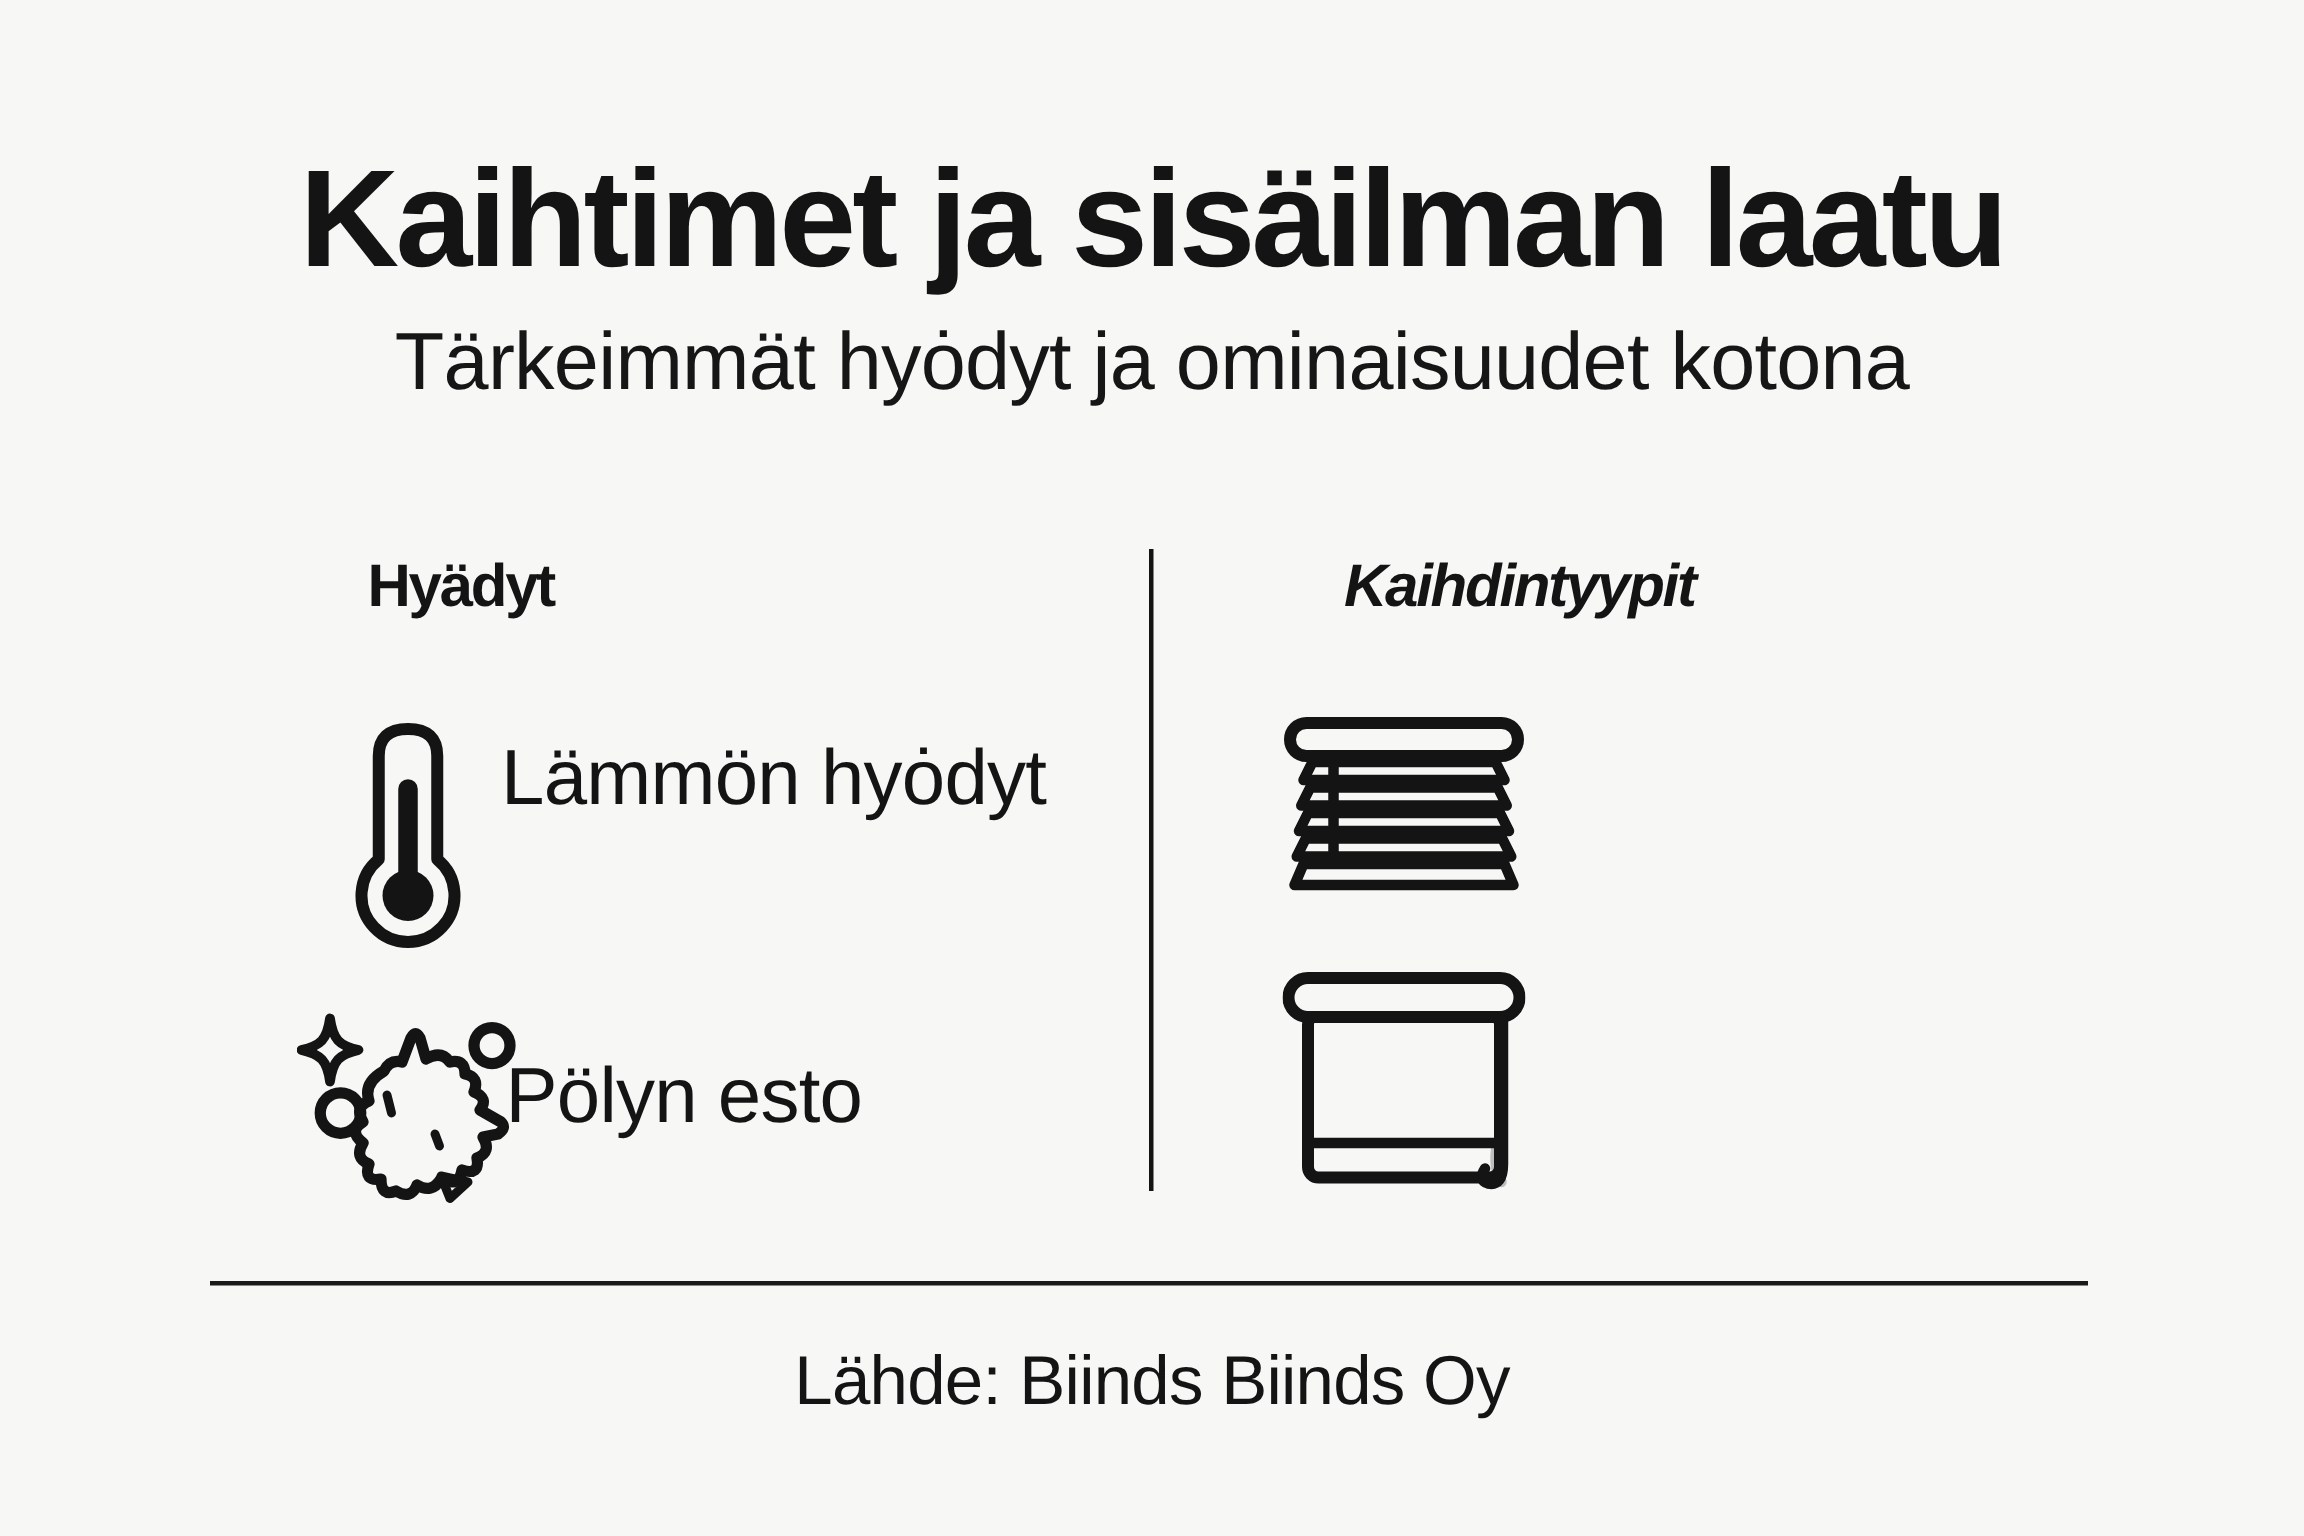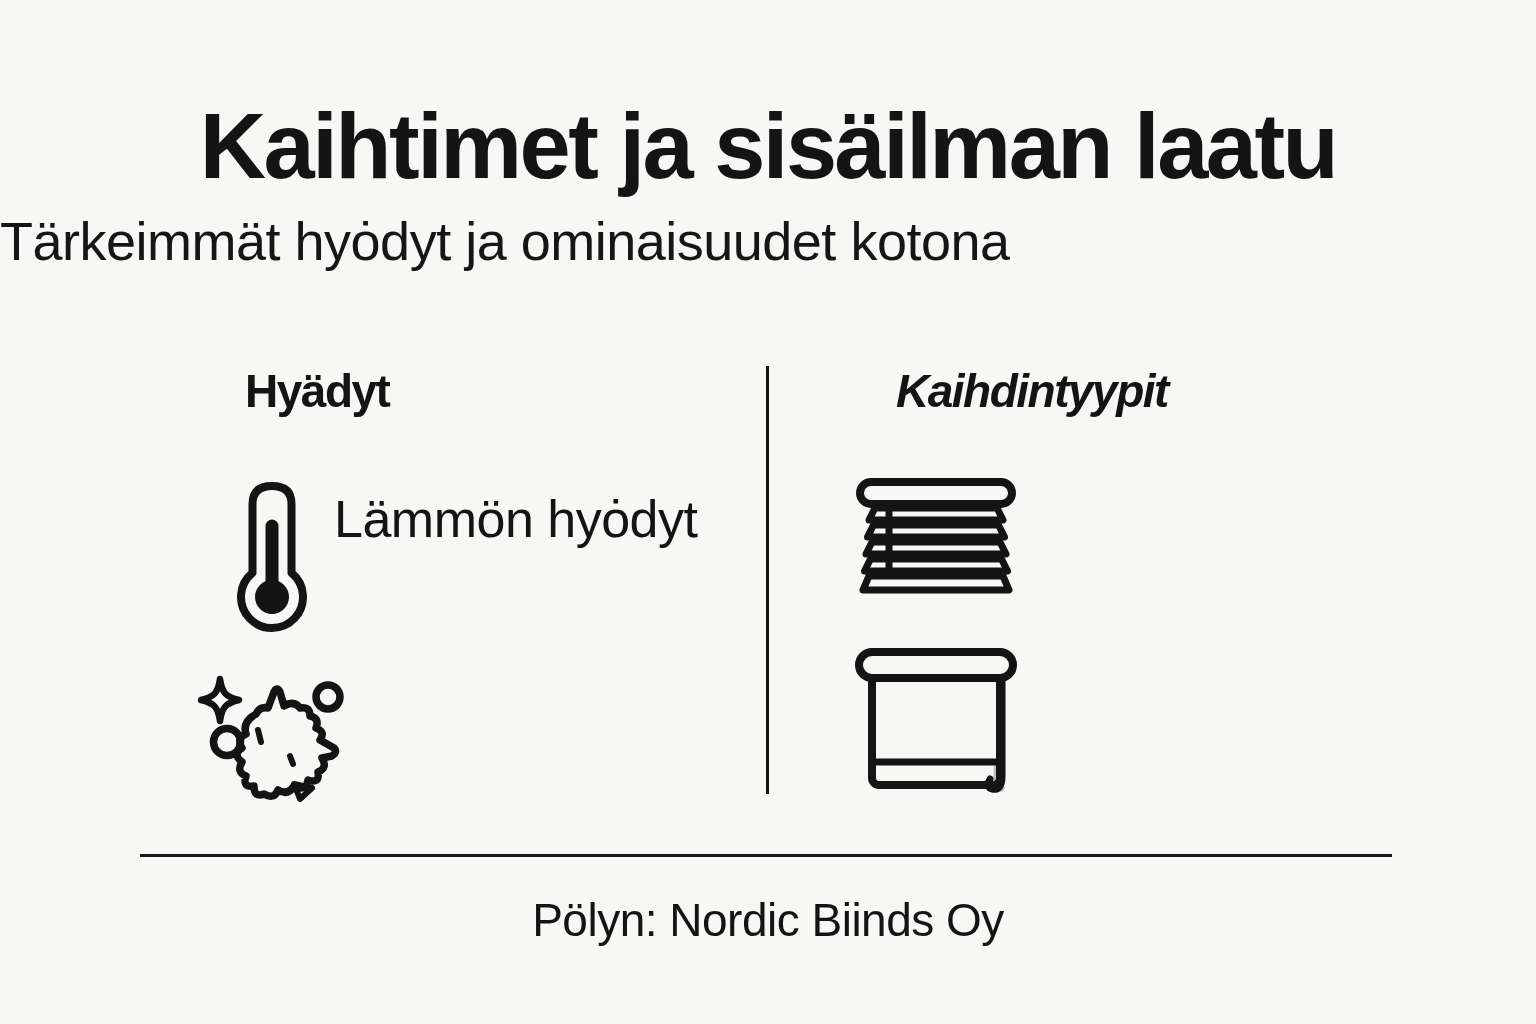--- a/index.html
+++ b/index.html
@@ -24,30 +24,30 @@
     font-size: 92px;
     line-height: 100px;
     font-weight: 700;
     letter-spacing: -2.5px;
     color: #141414;
   }
   .page-subtitle {
     position: absolute;
     left: 0; top: 209px;
     width: 100%;
-    text-align: left;
+    text-align: center;
     font-size: 54px;
     line-height: 64px;
     font-weight: 400;
     letter-spacing: -0.5px;
     color: #161616;
   }
   .col-heading {
     position: absolute;
-    font-size: 46px;
+    font-size: 40px;
     line-height: 70px;
     font-weight: 700;
     letter-spacing: -1.5px;
   }
   .heading-left  { left: 245px; top: 356px; }
   .heading-right { left: 896px; top: 356px; font-style: italic; }
   .v-divider {
     position: absolute;
     left: 766px; top: 366px;
     width: 3px; height: 428px;
@@ -117,20 +117,21 @@
     <svg viewBox="0 0 162 132" fill="none" xmlns="http://www.w3.org/2000/svg">
       <path d="M 22 7 C 24 21 28 25 41 28 C 28 31 24 35 22 49 C 20 35 16 31 3 28 C 16 25 20 21 22 7 Z" stroke="#141414" stroke-width="6.5" stroke-linejoin="round"></path>
       <circle cx="130" cy="25" r="12" stroke="#141414" stroke-width="7.5"></circle>
       <circle cx="29" cy="70" r="13.5" stroke="#141414" stroke-width="7.5"></circle>
       <path d="M 58 42 Q 62 34 70 36 L 76 20 Q 79 14 82 20 L 86 34 Q 96 28 102 36 Q 112 34 112 44 Q 122 46 118 56 Q 128 60 122 68 L 136 76 Q 140 80 134 84 L 124 86 Q 130 96 120 100 Q 122 112 110 108 Q 108 120 96 114 Q 90 124 80 118 Q 76 128 66 122 Q 56 126 56 114 Q 44 116 48 104 Q 38 100 44 90 Q 34 82 44 76 Q 38 66 48 62 Q 44 50 58 42 Z" stroke="#141414" stroke-width="7.5" stroke-linejoin="round"></path>
       <path d="M 60 58 L 63 70" stroke="#141414" stroke-width="6" stroke-linecap="round"></path>
       <path d="M 92 84 L 95 92" stroke="#141414" stroke-width="6" stroke-linecap="round"></path>
       <path d="M 96 112 L 114 116 L 102 127 Z" stroke="#141414" stroke-width="6" stroke-linejoin="round"></path>
     </svg>
   </span>
+  <span class="item-label label-dust">Pölyn esto</span>
 
   <span class="icon venetian-icon">
     <svg viewBox="0 0 162 126" fill="none" xmlns="http://www.w3.org/2000/svg">
       <rect x="5" y="5" width="152" height="22" rx="11" stroke="#141414" stroke-width="8"></rect>
       <path d="M 20 31 H 142 L 148 43 H 14 Z" stroke="#141414" stroke-width="7" stroke-linejoin="round"></path>
       <path d="M 18.5 48 H 143.5 L 149.5 60 H 12.5 Z" stroke="#141414" stroke-width="7" stroke-linejoin="round"></path>
       <path d="M 17 65 H 145 L 151 77 H 11 Z" stroke="#141414" stroke-width="7" stroke-linejoin="round"></path>
       <path d="M 15.5 82 H 146.5 L 152.5 94 H 9.5 Z" stroke="#141414" stroke-width="7" stroke-linejoin="round"></path>
       <path d="M 14 99 H 148 L 154 113 H 8 Z" stroke="#141414" stroke-width="7" stroke-linejoin="round"></path>
       <line x1="34" y1="27" x2="34" y2="95" stroke="#141414" stroke-width="7"></line>
@@ -141,15 +142,15 @@
     <svg viewBox="0 0 162 152" fill="none" xmlns="http://www.w3.org/2000/svg">
       <path d="M 143 115 Q 140 130 146 140" stroke="#bdbdbd" stroke-width="7" stroke-linecap="round"></path>
       <rect x="17" y="28" width="128" height="109" rx="7" stroke="#141414" stroke-width="8"></rect>
       <line x1="17" y1="114" x2="145" y2="114" stroke="#141414" stroke-width="7"></line>
       <rect x="4" y="4" width="154" height="26" rx="13" fill="#f7f7f5" stroke="#141414" stroke-width="8"></rect>
       <path d="M 147 32 V 128 Q 147 143 137 141 Q 130 139 135 131" stroke="#141414" stroke-width="7" stroke-linecap="round" stroke-linejoin="round"></path>
     </svg>
   </span>
 
   <div class="h-rule"></div>
-  <p class="source-text">Pölyn: Nordic Biinds Oy</p>
+  <p class="source-text">Lähde: Biinds Biinds Oy</p>
 
 </div>
 
 </body></html>

